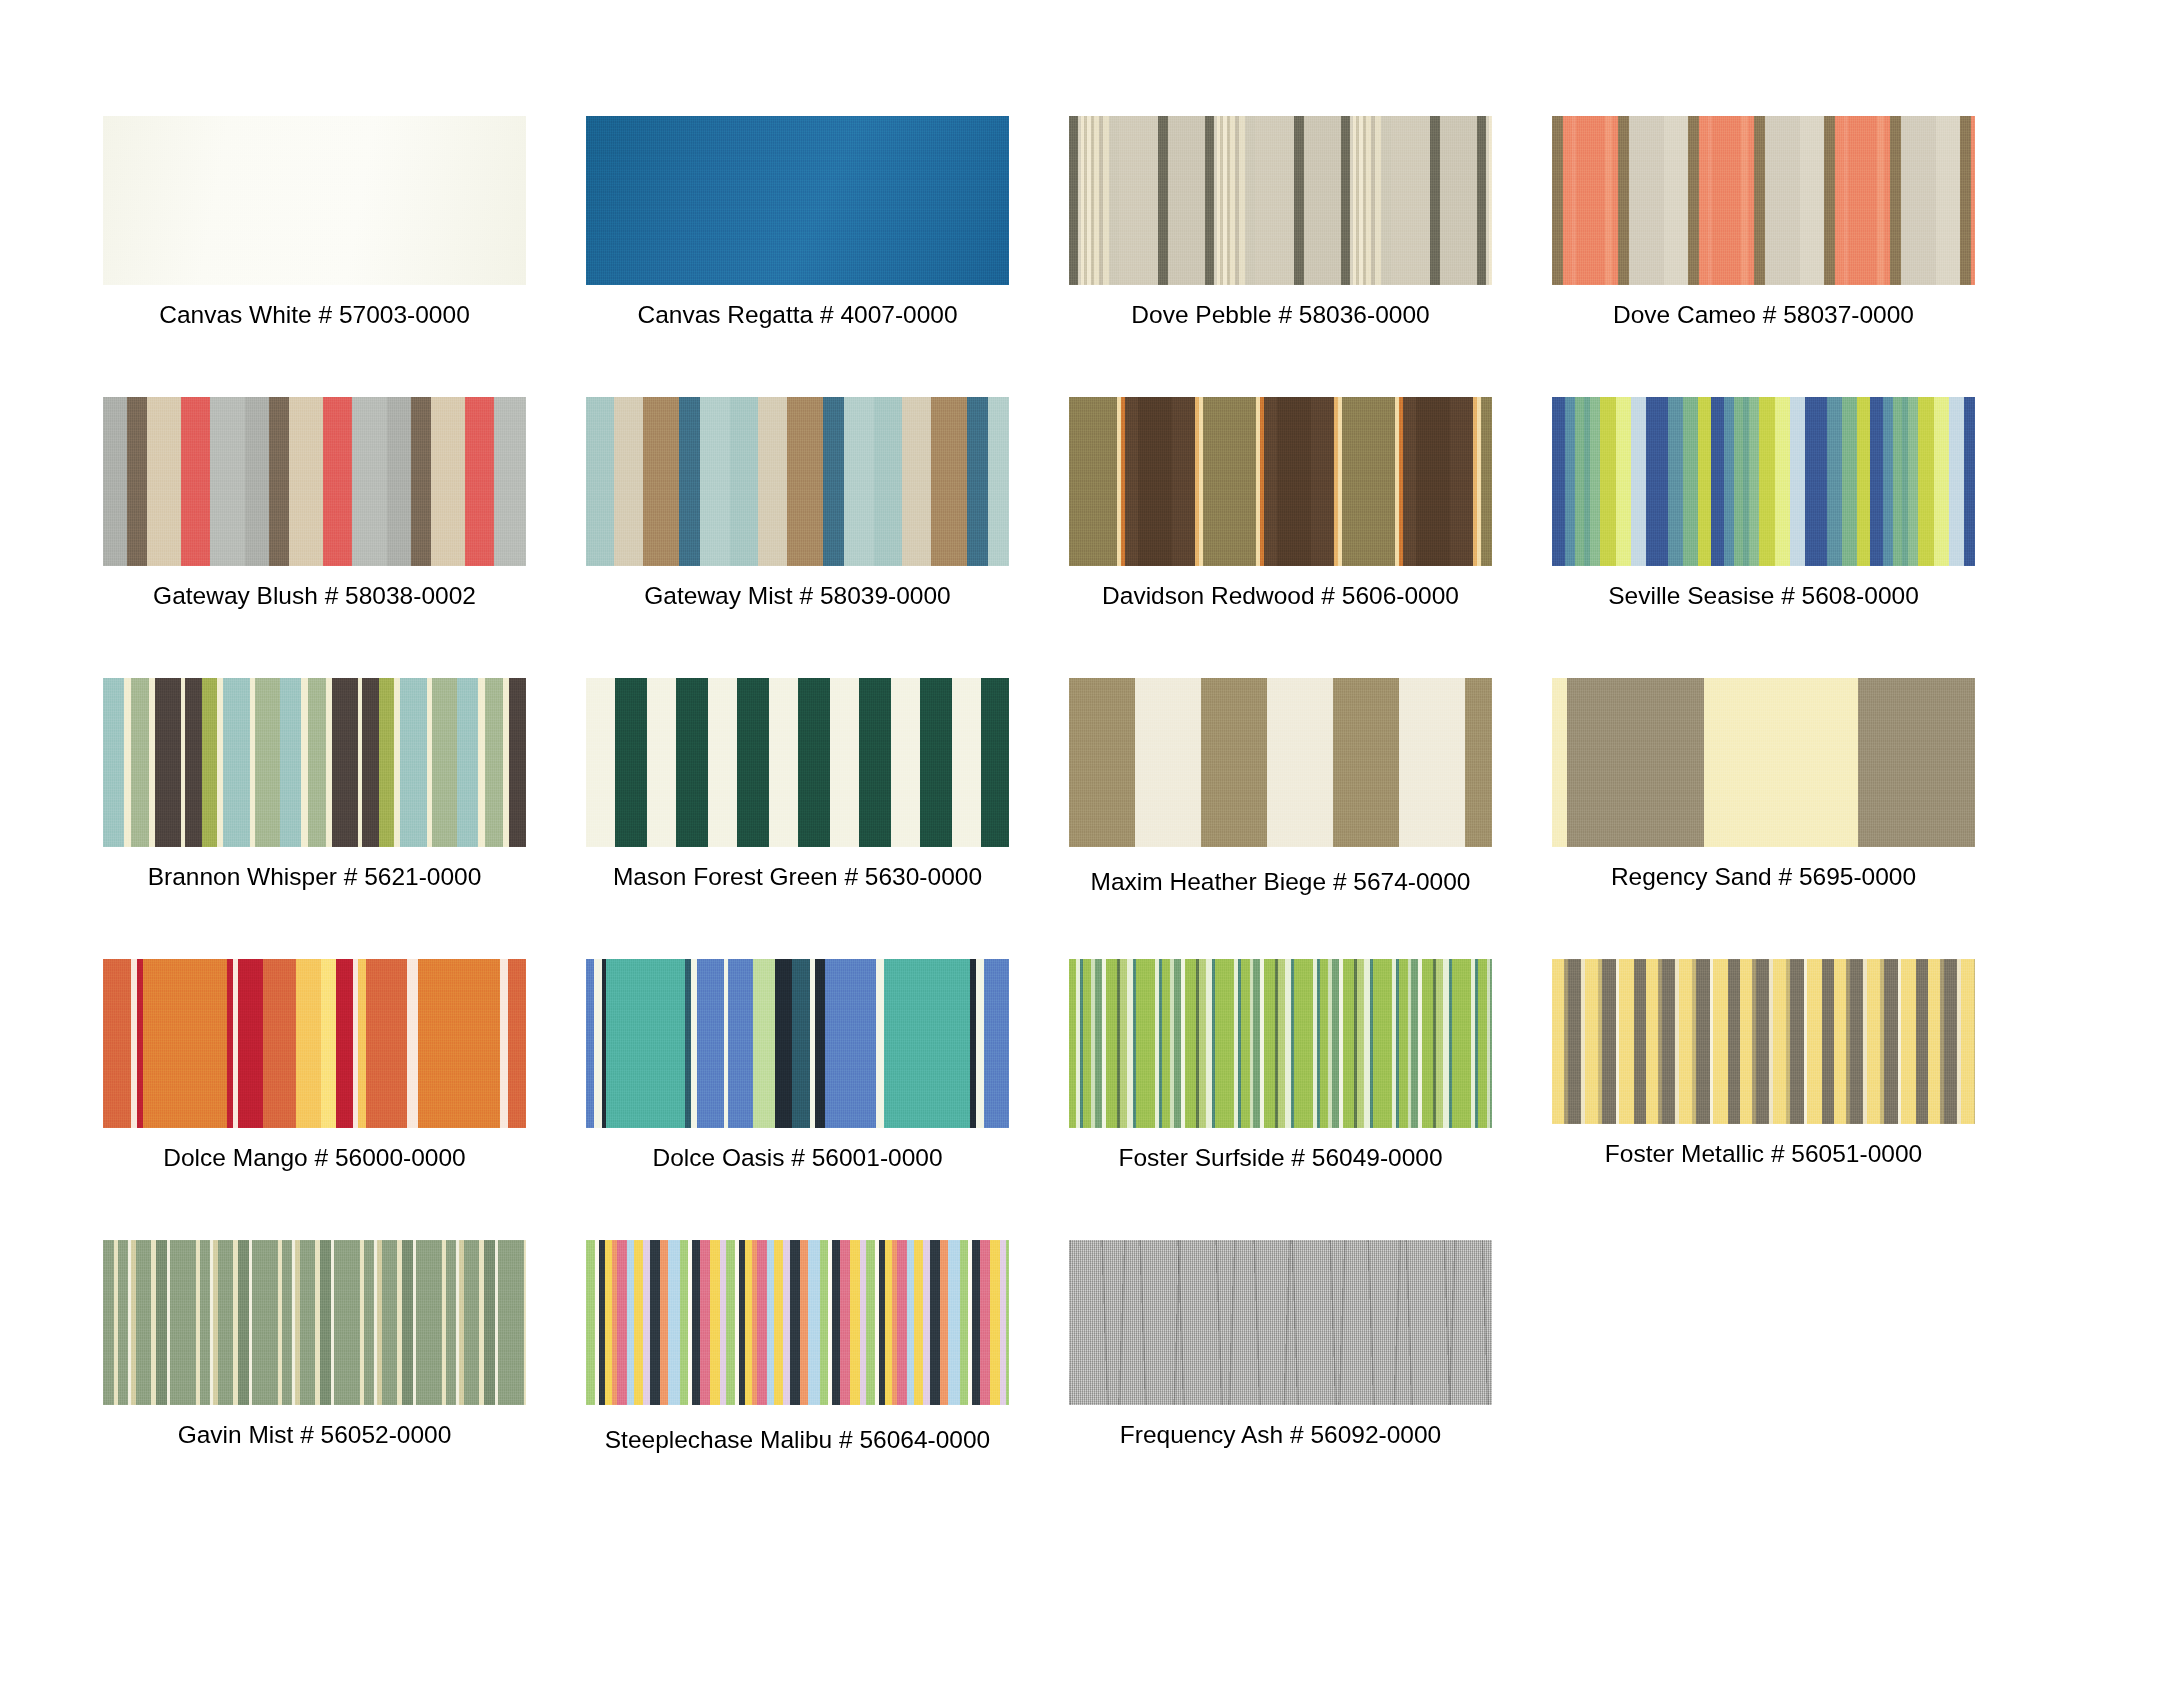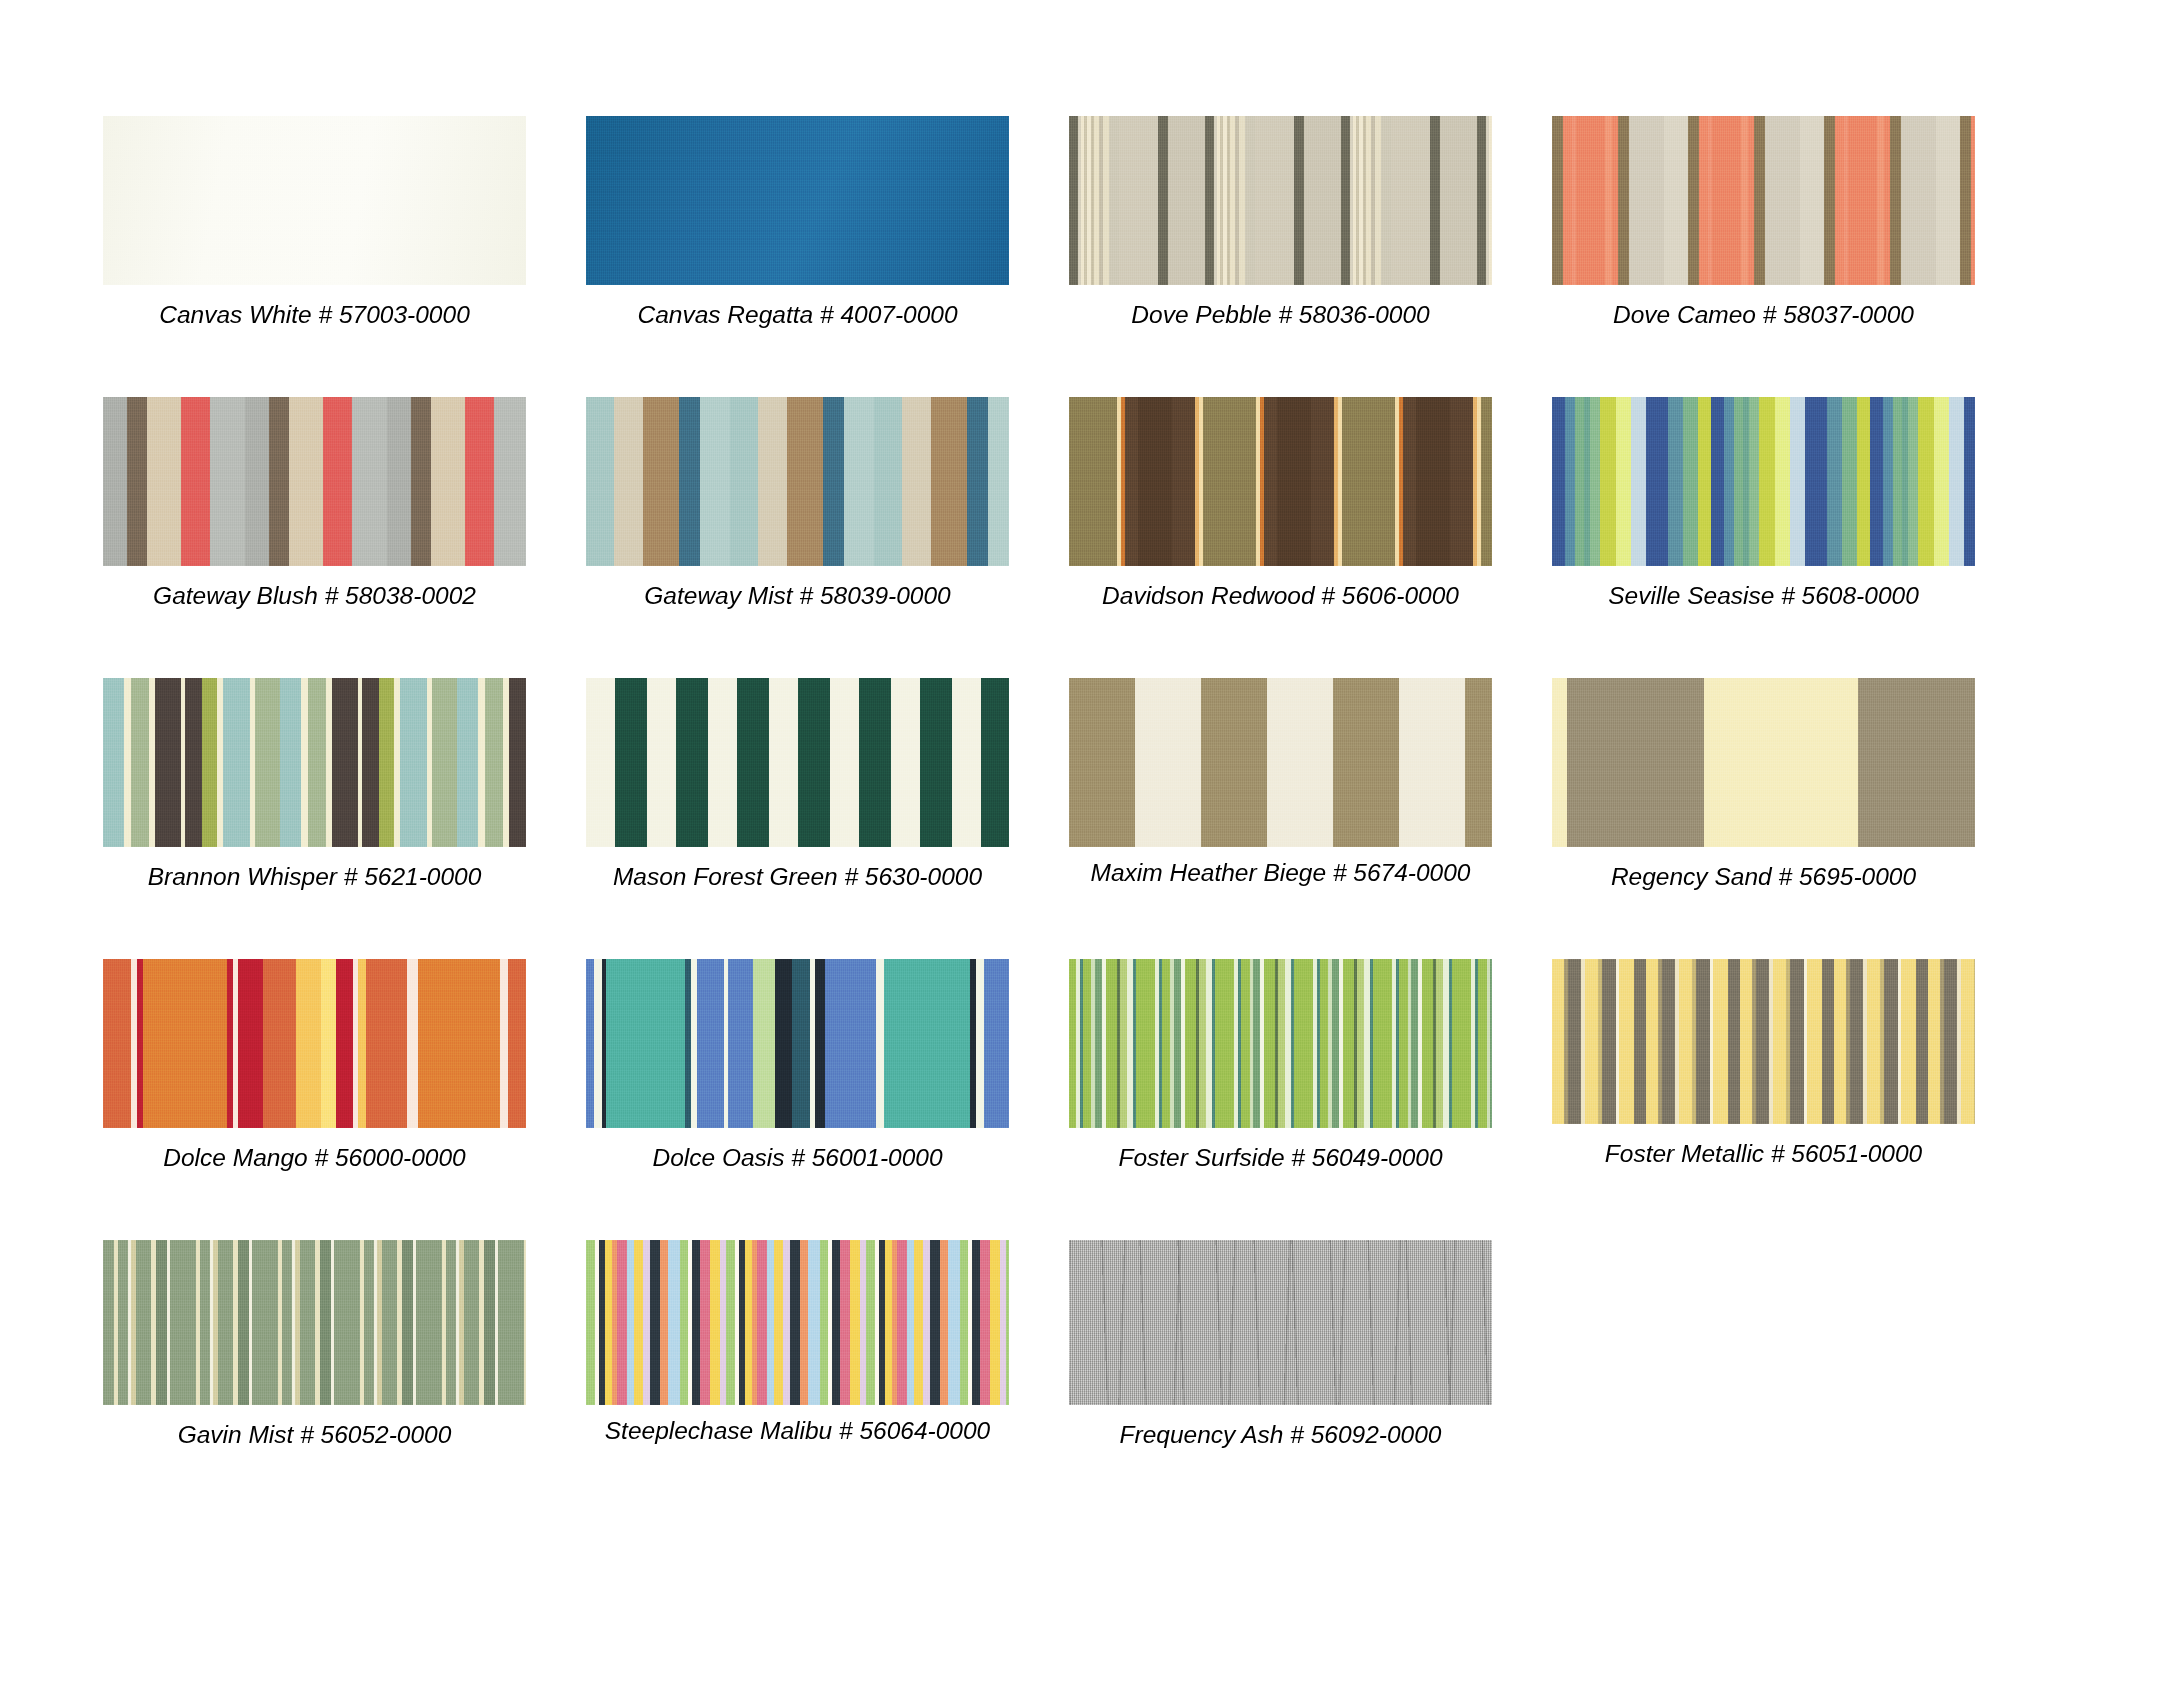--- a/index.html
+++ b/index.html
@@ -11,21 +11,20 @@
     background: #ffffff;
     font-family: "Liberation Sans", sans-serif;
   }
 
   #catalog-page {
     position: relative;
     width: 2183px;
     height: 1687px;
     background: #ffffff;
     padding: 116px 0 0 0;
-    font-style: italic;
   }
 
   .swatch-grid {
     display: grid;
     grid-template-columns: repeat(4, 423px);
     column-gap: 60px;
     row-gap: 0;
     padding-left: 103px;
   }
 
@@ -74,21 +73,21 @@
     margin-top: 16px;
     font-size: 24.5px;
     line-height: 1.12;
     color: #000000;
     text-align: center;
     font-family: "Liberation Sans", sans-serif;
     white-space: nowrap;
   }
 
   
-  .swatch-cell.label-raised .swatch-label { margin-top: 12px; }
+  .swatch-cell.label-raised .swatch-label { margin-top: 21px; }
 
   .row-5 .swatch-image { height: 165px; }
 </style>
 </head>
 <body>
 
 <div id="catalog-page">
   <div class="swatch-grid">
 
     <div class="swatch-cell">

